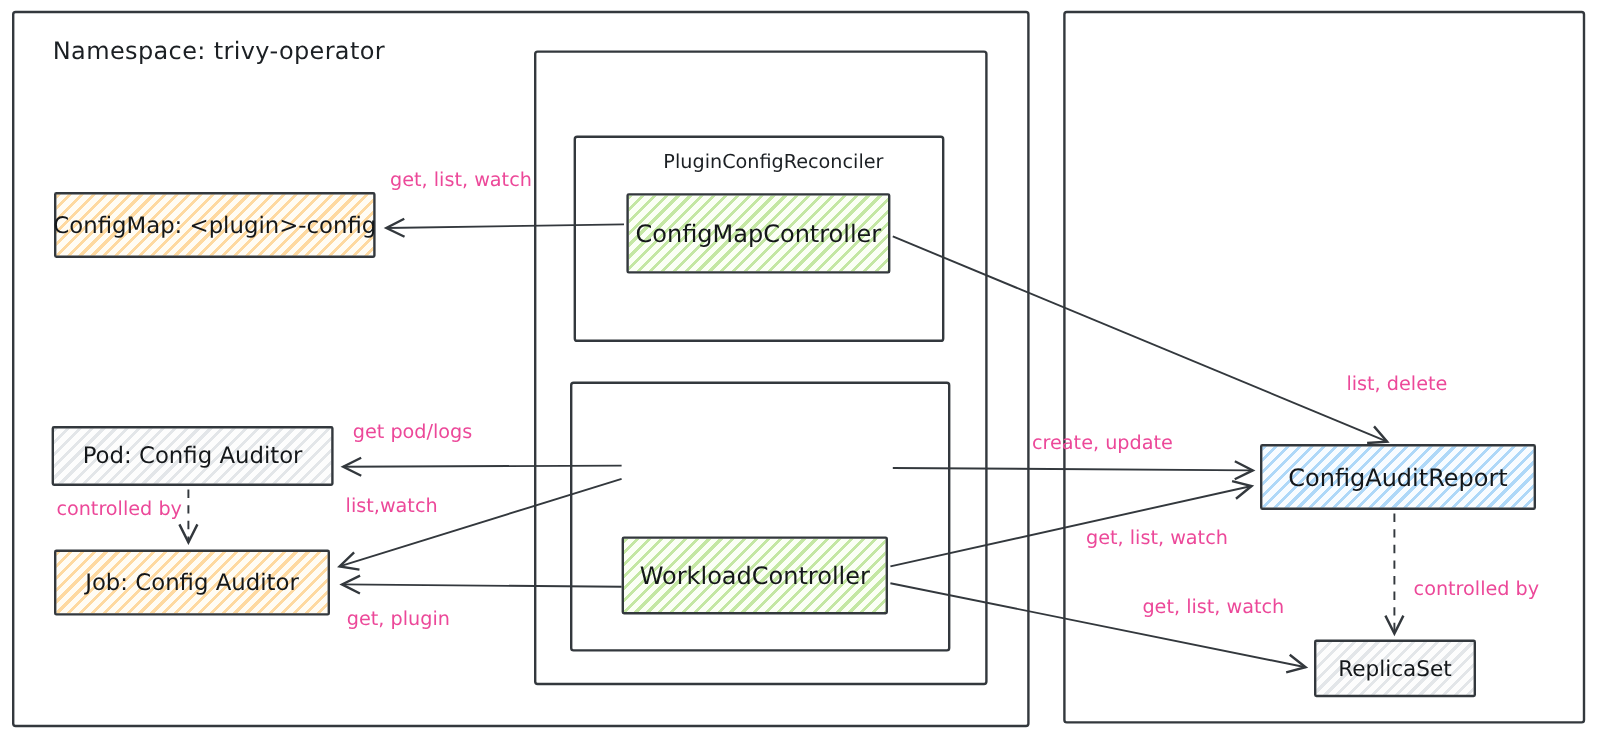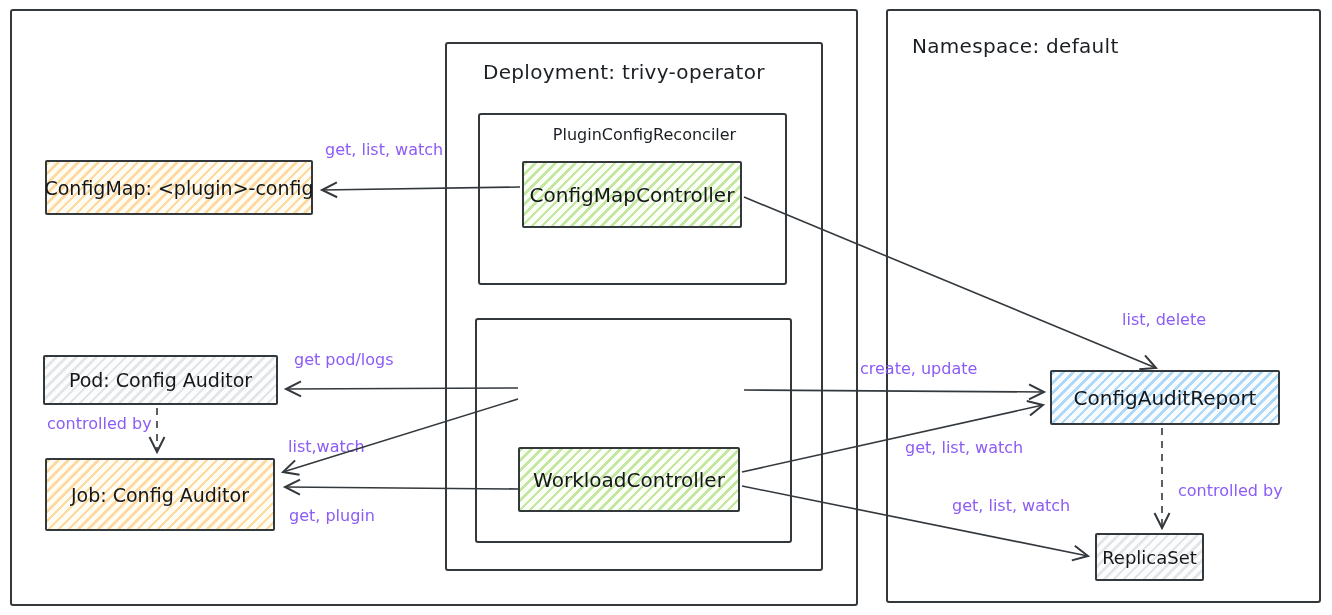--- a/index.html
+++ b/index.html
@@ -15,54 +15,53 @@
   .rec-title{position:absolute;font-size:16px;text-align:center;white-space:nowrap;}
   .node{
     position:absolute;border:2px solid #33383d;border-radius:2px;box-sizing:border-box;
     display:flex;align-items:center;justify-content:center;
     font-size:19px;white-space:nowrap;color:#14171a;
   }
   .hatch-orange{background:repeating-linear-gradient(135deg,#fed9a0 0 2.5px,#fffcf4 2.5px 7px);}
   .hatch-green {background:repeating-linear-gradient(135deg,#c4e7a3 0 2.5px,#fbfff5 2.5px 7px);}
   .hatch-blue  {background:repeating-linear-gradient(135deg,#aed8f8 0 2.5px,#f8fcff 2.5px 7px);}
   .hatch-gray  {background:repeating-linear-gradient(135deg,#e3e6e9 0 2.5px,#fdfdfd 2.5px 7px);}
-  .lbl{position:absolute;font-size:16px;white-space:nowrap;color:#8b5cf6;}
+  .lbl{position:absolute;font-size:16px;white-space:nowrap;color:#ec4899;}
   #edges{position:absolute;left:0;top:0;pointer-events:none;}
 </style>
 </head>
 <body>
 
 <div id="canvas">
 
   <div class="frame" style="left:10px;top:9px;width:848px;height:597px;"></div>
   <div class="frame" style="left:886px;top:9px;width:435px;height:594px;"></div>
-  <div class="ns-title" style="left:912px;top:34px;">Namespace: default</div>
+  <div class="ns-title" style="left:44px;top:30px;">Namespace: trivy-operator</div>
 
   <div class="frame" style="left:445px;top:42px;width:378px;height:529px;"></div>
-  <div class="ns-title" style="left:483px;top:60px;">Deployment: trivy-operator</div>
 
   <div class="frame" style="left:478px;top:113px;width:309px;height:172px;"></div>
   <div class="rec-title" style="left:478px;top:125px;width:333px;">PluginConfigReconciler</div>
   <div class="node hatch-green" style="left:522px;top:161px;width:220px;height:67px;font-size:20px;">ConfigMapController</div>
 
   <div class="frame" style="left:475px;top:318px;width:317px;height:225px;"></div>
   <div class="node hatch-green" style="left:518px;top:447px;width:222px;height:65px;font-size:20px;">WorkloadController</div>
 
   <div class="node hatch-orange" style="left:45px;top:160px;width:268px;height:55px;">ConfigMap: &lt;plugin&gt;-config</div>
   <div class="node hatch-gray" style="left:43px;top:355px;width:235px;height:50px;">Pod: Config Auditor</div>
-  <div class="node hatch-orange" style="left:45px;top:458px;width:230px;height:73px;">Job: Config Auditor</div>
+  <div class="node hatch-orange" style="left:45px;top:458px;width:230px;height:55px;">Job: Config Auditor</div>
 
   <div class="node hatch-blue" style="left:1050px;top:370px;width:230px;height:55px;font-size:20px;">ConfigAuditReport</div>
-  <div class="node hatch-gray" style="left:1095px;top:533px;width:109px;height:48px;font-size:18px;">ReplicaSet</div>
+  <div class="node hatch-gray" style="left:1095px;top:533px;width:135px;height:48px;font-size:18px;">ReplicaSet</div>
 
   <div class="lbl" style="left:325px;top:140px;">get, list, watch</div>
   <div class="lbl" style="left:1122px;top:310px;">list, delete</div>
   <div class="lbl" style="left:294px;top:350px;">get pod/logs</div>
   <div class="lbl" style="left:47px;top:414px;">controlled by</div>
-  <div class="lbl" style="left:288px;top:437px;">list,watch</div>
+  <div class="lbl" style="left:288px;top:412px;">list,watch</div>
   <div class="lbl" style="left:289px;top:506px;">get, plugin</div>
   <div class="lbl" style="left:860px;top:359px;">create, update</div>
   <div class="lbl" style="left:905px;top:438px;">get, list, watch</div>
   <div class="lbl" style="left:1178px;top:481px;">controlled by</div>
   <div class="lbl" style="left:952px;top:496px;">get, list, watch</div>
 
   <svg id="edges" width="1332" height="615" viewBox="0 0 1332 615">
     <defs>
       <marker id="ah" viewBox="0 0 16 16" markerWidth="20" markerHeight="20" refX="14" refY="8" orient="auto" markerUnits="userSpaceOnUse">
         <path d="M2,2 L14,8 L2,14" fill="none" stroke="#33383d" stroke-width="1.6"></path>

